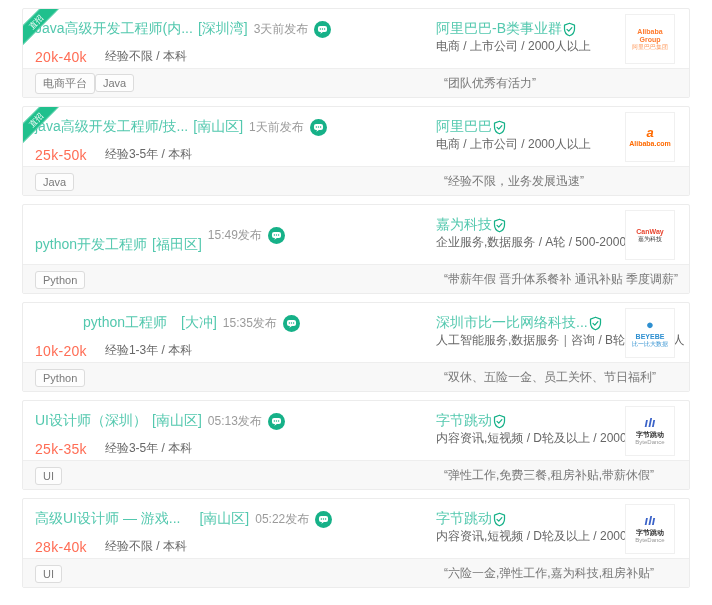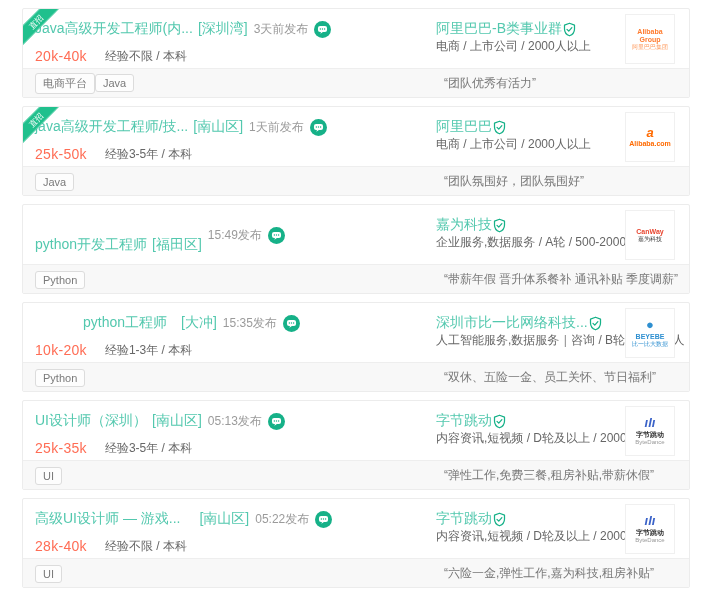--- a/index.html
+++ b/index.html
@@ -15,21 +15,21 @@
     background:#fff;
     margin-bottom:8px;
     height:90px;
     overflow:hidden;
   }
   .card-top { position:relative; height:59px; padding:11px 0 0 12px; }
   .title-row { display:flex; align-items:center; gap:6px; white-space:nowrap; }
   .job-title, .job-location { font-size:14px; color:#53c8ae; cursor:pointer; }
   .publish-time { font-size:12px; color:#9b9b9b; }
   .chat-icon { width:17px; height:17px; display:inline-block; cursor:pointer; }
-  .salary-row { margin-top:10px; display:flex; align-items:flex-start; gap:18px; }
+  .salary-row { margin-top:10px; display:flex; align-items:center; gap:18px; }
   .salary { font-size:14px; color:#ff6d55; letter-spacing:.3px; }
   .requirements { font-size:12px; color:#666666; }
   .company-col { position:absolute; left:413px; top:11px; white-space:nowrap; }
   .company-row { display:flex; align-items:center; }
   .company-name { font-size:14px; color:#53c8ae; cursor:pointer; }
   .shield-icon { width:15px; height:15px; display:inline-block; }
   .company-info { font-size:12px; color:#666666; }
   .logo-box {
     position:absolute; right:14px; top:5px;
     width:50px; height:50px;
@@ -166,21 +166,21 @@
 
       <div class="logo-box">
         <span class="logo-symbol" style="color: rgb(255, 106, 0);">a</span>
         <span class="logo-line1" style="color: rgb(255, 106, 0);">Alibaba.com</span>
         <span class="logo-line2"></span>
       </div>
     </div>
 
     <div class="card-footer">
       <span><span class="tag">Java</span></span>
-      <span class="quote">“团队氛围好，团队氛围好”</span>
+      <span class="quote">“经验不限，业务发展迅速”</span>
     </div>
 
   </div>
     <div class="job-card">
 
     <div class="card-top">
       <div class="title-row">
         <span style="display:flex;gap:5px;margin-top:20px;">
           <span class="job-title">python开发工程师</span>
           <span class="job-location">[福田区]</span>

